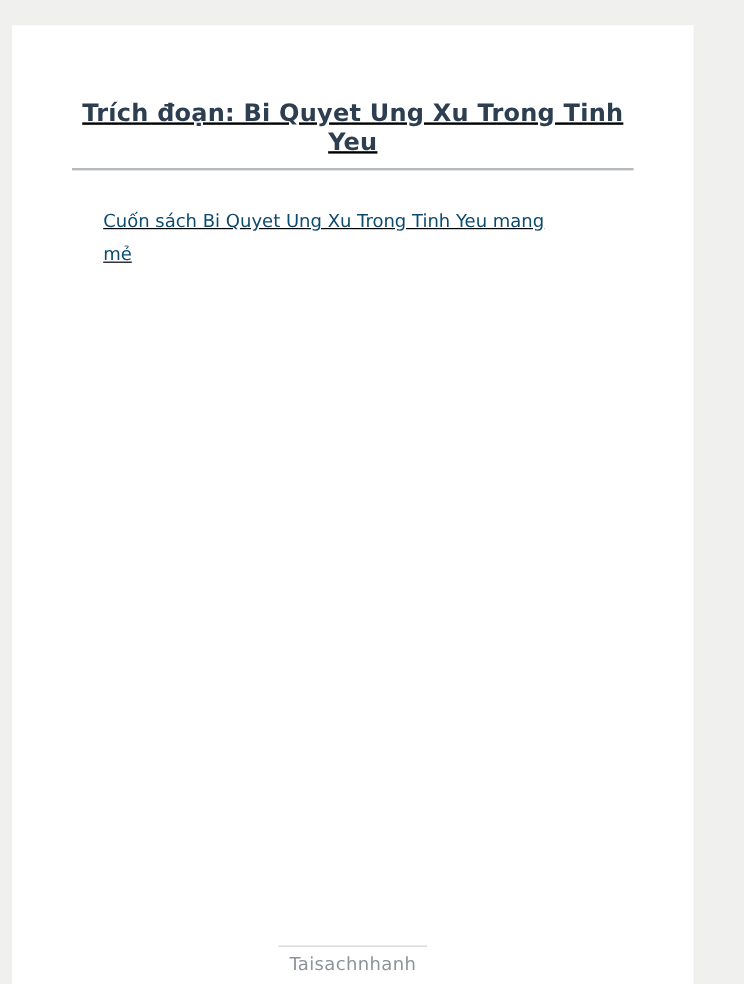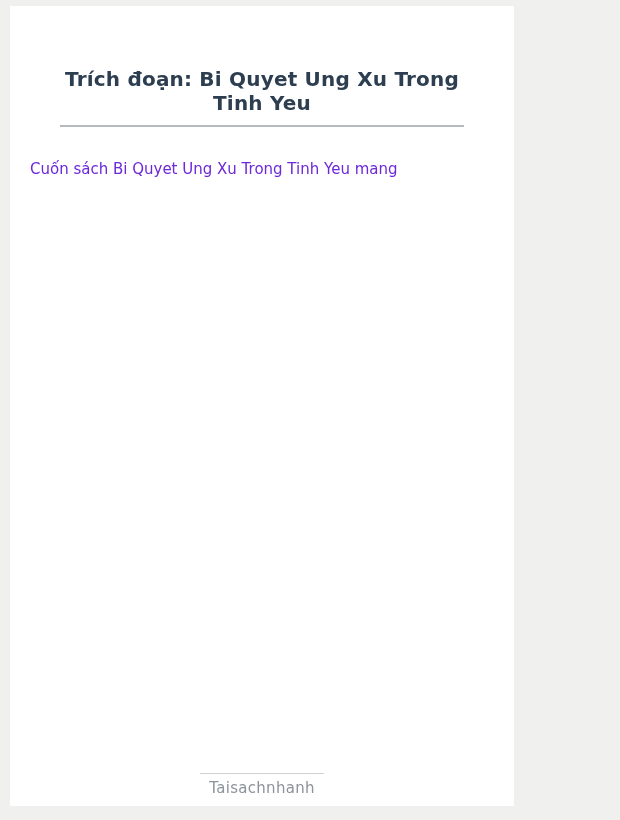--- a/index.html
+++ b/index.html
@@ -14,44 +14,45 @@
   .canvas {
     position: relative;
     width: 620px;
     height: 820px;
     background: #f0f0ef;
     overflow: hidden;
   }
   .sheet {
     position: absolute;
     left: 10px;
-    top: 6px;
-    width: 504px;
+    top: 21px;
+    width: 568px;
     height: 800px;
     background: #ffffff;
+    text-decoration: underline;
   }
   .title {
     margin: 0;
     padding: 61px 40px 0 40px;
     text-align: center;
     font-size: 20px;
     font-weight: 700;
     letter-spacing: 0.2px;
     color: #2c3e50;
   }
   .title-divider {
     border: none;
     border-top: 2px solid #b7babd;
     margin: 10px 50px 0 50px;
   }
   .excerpt {
-    margin: 28px 50px 0 20px;
+    margin: 28px 50px 0 76px;
     font-size: 15px;
     line-height: 28px;
-    color: #6d28d9;
+    color: #0c4a6e;
   }
   .excerpt .line {
     white-space: nowrap;
   }
   .footer {
     position: absolute;
     left: 0;
     right: 0;
     bottom: 9px;
     text-align: center;
@@ -72,20 +73,21 @@
 
 <div class="canvas">
   <div class="sheet">
 
     <h1 class="title">Trích đoạn: Bi Quyet Ung Xu Trong Tinh Yeu</h1>
 
     <hr class="title-divider">
 
     <div class="excerpt">
       <div class="line">Cuốn sách Bi Quyet Ung Xu Trong Tinh Yeu mang</div>
+      <div class="line">mẻ</div>
     </div>
 
     <div class="footer">
       <div class="footer-divider"></div>
       <div class="footer-text">Taisachnhanh</div>
     </div>
 
   </div>
 </div>
 

